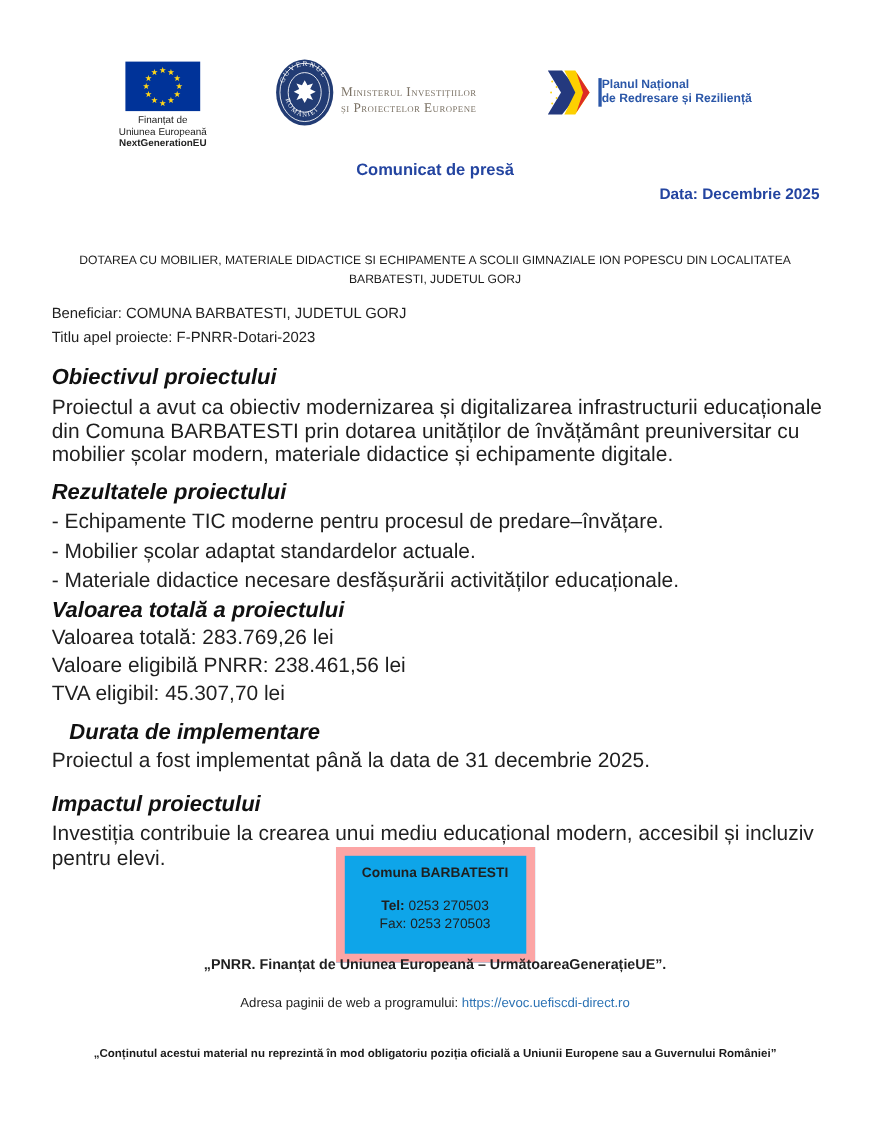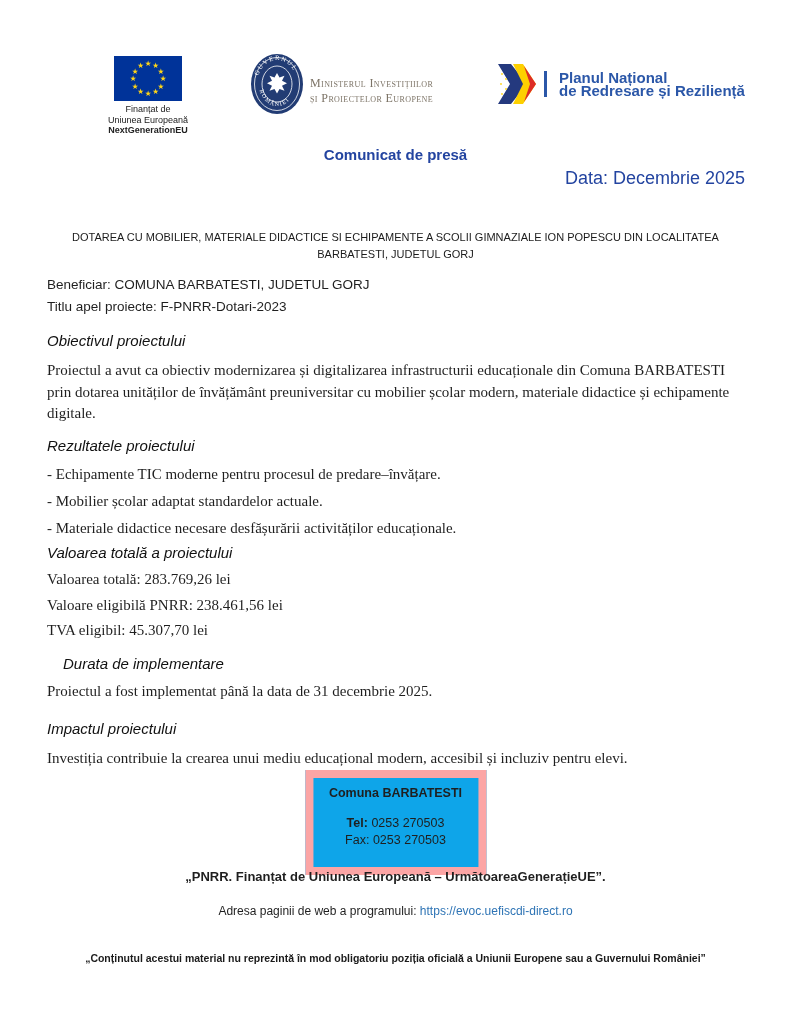--- a/index.html
+++ b/index.html
@@ -32,41 +32,41 @@
   .eu-caption { position:absolute; left:74px; top:104px; width:148px; text-align:center;
                 font-size:9px; line-height:10.5px; color:#222; }
   .eu-caption .b { font-weight:bold; }
 
   .gov-seal { position:absolute; left:250px; top:53px; }
   .ministry { position:absolute; left:310px; top:76px; font-family:"Liberation Serif", serif;
               font-variant:small-caps; font-size:12px; line-height:15px; letter-spacing:0.4px;
               color:#7c7366; }
 
   .pnrr { position:absolute; left:497px; top:62px; display:flex; align-items:center; }
-  .pnrr-text { border-left:3px solid var(--pnrr-blue); margin-left:7px; padding-left:12px;
-               font-size:15px; line-height:13px; font-weight:bold; color:var(--pnrr-blue); }
+  .pnrr-text { border-left:3px solid var(--pnrr-blue); margin-left:7px; padding-left:0;
+               font-size:11px; line-height:13px; font-weight:bold; color:var(--pnrr-blue); }
 
   
   .press-release { top:146px; font-size:15px; font-weight:bold; color:var(--blue); }
-  .date-line { top:168px; right:46px; font-size:18px; font-weight:normal; color:var(--blue); }
+  .date-line { top:168px; right:46px; font-size:14px; font-weight:bold; color:var(--blue); }
   .announcement { top:186px; font-size:15px; font-weight:bold; color:var(--blue); }
   .project-title { top:229px; left:60px; width:671px; text-align:center;
                    font-size:11px; line-height:17px; color:#1b1b1b; }
 
   .intro-line1 { top:277px; left:47px; font-size:13.5px; }
   .intro-line2 { top:299px; left:47px; font-size:13.5px; }
 
-  .sec-h { left:47px; font-size:15px; font-weight:normal; font-style:italic; color:#111; }
+  .sec-h { left:47px; font-size:20px; font-weight:bold; font-style:italic; color:#111; }
   .h-obiectiv { top:332px; }
   .h-rezultate { top:437px; }
   .h-valoare { top:544px; }
   .h-durata { top:655px;margin-left:16px; }
   .h-impact { top:720px; }
 
-  .body-text { left:47px; width:706px; font-size:15px; line-height:21.5px;font-family:Liberation Serif, serif; }
+  .body-text { left:47px; width:706px; font-size:19px; line-height:21.5px; }
   .p-obiectiv { top:360px; }
   .list-rezultate { top:461px; }
   .list-rezultate div { line-height:27px; }
   .list-valoare { top:567px; }
   .list-valoare div { line-height:25.5px; }
   .p-durata { top:681px; }
   .p-impact { top:748px; }
 
   
   .contact-box { top:770px; left:50%; transform:translateX(-50%); border:8px solid #fca5a5;

